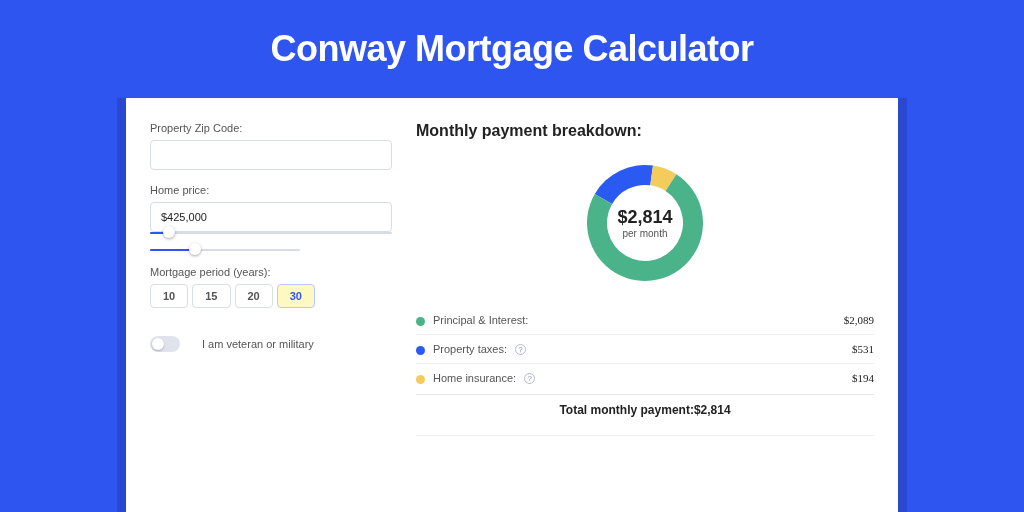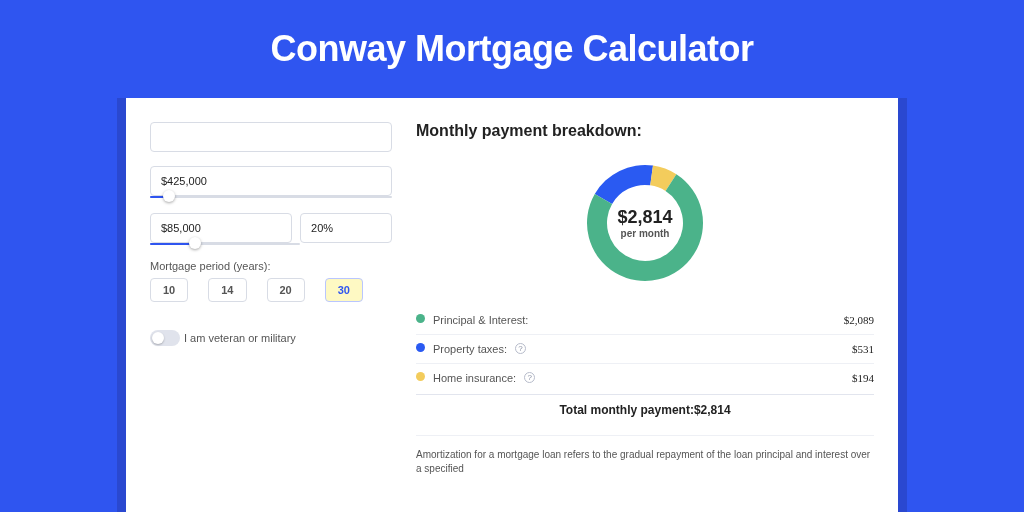--- a/index.html
+++ b/index.html
@@ -108,42 +108,42 @@
     position: absolute;
     top: -5px;
     width: 12px; height: 12px;
     background: #fff;
     border-radius: 50%;
     box-shadow: 0 1px 3px rgba(0,0,0,0.35);
     transform: translateX(-6px);
   }
   .period-row {
     display: flex;
-    gap: 20px;
+    gap: 4px;
   }
   .period-btn {
     flex: 0 0 auto;
     padding: 5px 12px;
     border: 1px solid var(--border);
     border-radius: 4px;
     font-size: 11px;
     font-weight: 700;
     color: var(--muted);
     background: #fff;
     cursor: pointer;
   }
   .period-btn.selected {
     background: #fef9c3;
     border-color: #b9c6ff;
     color: var(--blue);
   }
   .toggle-row {
     display: flex;
     align-items: center;
-    gap: 4px;
+    gap: 22px;
     margin-top: 14px;
   }
   .toggle {
     width: 30px; height: 16px;
     background: #e0e3ec;
     border-radius: 10px;
     position: relative;
     cursor: pointer;
   }
   .toggle-knob {
@@ -177,39 +177,38 @@
     position: absolute;
     text-align: center;
   }
   .donut-center .big {
     font-size: 18px;
     font-weight: 800;
   }
   .donut-center .small {
     font-size: 10px;
     color: var(--muted);
-    font-weight: bold;
   }
   .legend {
     display: flex;
     flex-direction: column;
     gap: 0;
   }
   .legend-row {
     display: flex;
     align-items: center;
     justify-content: space-between;
     padding: 8px 0;
     border-bottom: 1px solid #eef0f5;
     font-size: 11px;
   }
   .legend-row:last-of-type { border-bottom: none; }
   .legend-left {
     display: flex;
-    align-items: flex-start;
+    align-items: flex-end;
     gap: 8px;
     color: var(--muted);
   }
   .dot {
     width: 9px; height: 9px;
     border-radius: 50%;
     flex: 0 0 auto;
   }
   .help-icon {
     width: 11px; height: 11px;
@@ -255,50 +254,48 @@
 <div class="header">
   <h1>Conway Mortgage Calculator</h1>
 </div>
 
 <div class="panel-wrap">
   <div class="panel">
 
     <div class="col-left">
 
       <div class="form-group">
+        <span class="label">Property Zip Code:</span>
         <input class="input" type="text" value="" style="">
       </div>
 
       <div class="form-group">
+        <span class="label">Home price:</span>
         <input class="input" type="text" value="$425,000" style="">
         <div class="slider-wrap">
           <div class="slider-track"></div>
           <div class="slider-fill" id="hp-fill" style="width: 8%;"></div>
           <div class="slider-thumb" id="hp-thumb" style="left: 8%;"></div>
         </div>
       </div>
 
       <div class="form-group">
-        <div class="input-row">
-          <input class="input" type="text" value="$85,000" style="">
-          <input class="input" type="text" value="20%" style="">
-        </div>
         <div class="slider-wrap" style="width:62%;">
           <div class="slider-track"></div>
           <div class="slider-fill" id="dp-fill" style="width: 30%;"></div>
           <div class="slider-thumb" id="dp-thumb" style="left: 30%;"></div>
         </div>
       </div>
 
 
       <div class="form-group">
         <span class="label">Mortgage period (years):</span>
         <div class="period-row" id="period-row">
             <div class="period-btn">10</div>
-            <div class="period-btn">14</div>
+            <div class="period-btn">15</div>
             <div class="period-btn">20</div>
             <div class="period-btn selected">30</div>
           </div>
       </div>
 
       <div class="toggle-row">
         <div class="toggle">
           <div class="toggle-knob"></div>
         </div>
         <span class="toggle-label">I am veteran or military</span>
@@ -347,19 +344,18 @@
             <span class="legend-val">$194</span>
           </div>
         </div>
 
       <div class="total-row">
         <span>Total monthly payment:</span>
         <span>$2,814</span>
       </div>
 
       <div class="amort-box">
-        <div class="amort-text">Amortization for a mortgage loan refers to the gradual repayment of the loan principal and interest over a specified</div>
       </div>
 
     </div>
 
   </div>
 </div>
 
 </body></html>

